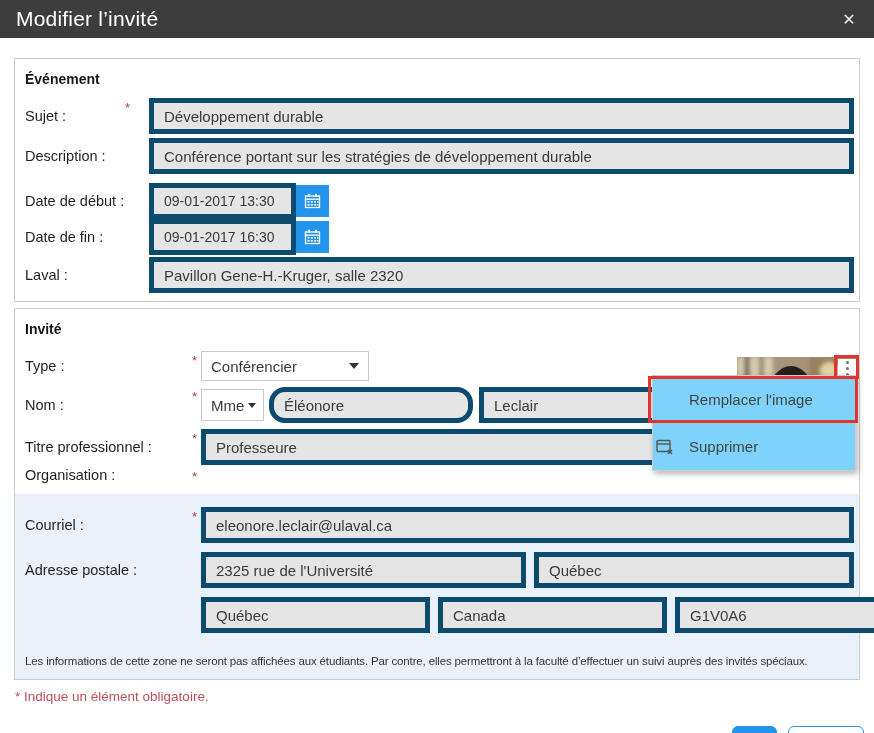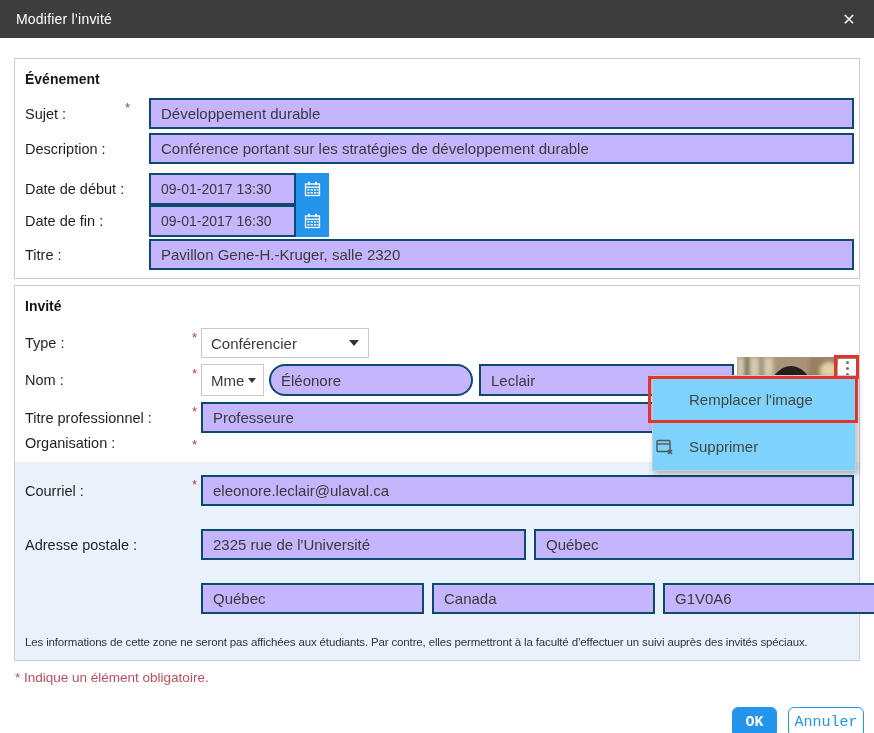--- a/index.html
+++ b/index.html
@@ -10,21 +10,21 @@
     color: #2b2b2b;
     overflow: hidden;
   }
   .modal { position: relative; width: 874px; height: 733px; background: #fff; }
 
   
   .modal-header {
     height: 38px; background: #3d3d3d; color: #fff;
     display: flex; align-items: center; padding: 0 16px;
   }
-  .modal-title { font-size: 14px; font-weight: 400; letter-spacing: .2px; }
+  .modal-title { font-size: 21px; font-weight: 400; letter-spacing: .2px; }
   .close-btn {
     position: absolute; right: 8px; top: 0; width: 34px; height: 38px;
     background: transparent; border: none; color: #ededed; font-size: 16px;
     cursor: pointer; display: flex; align-items: center; justify-content: center;
     font-family: "DejaVu Sans", sans-serif;
   }
 
   
   .box { border: 1px solid #ccc; margin: 0 14px; background: #fff; }
   .box-event { margin-top: 20px; padding: 10px 5px 8px 10px; }
@@ -37,28 +37,28 @@
   .box-event .lbl { width: 100px; }
   .box-guest .lbl { width: 152px; }
   .ast {
     flex: none; width: 24px; color: #ab3e52; font-size: 13px;
     align-self: flex-start; margin-top: 3px; line-height: 1;
   }
   .box-event .ast { text-align: left; }
   .box-guest .ast { text-align: right; padding-right: 4px; }
 
   input.txt {
-    height: 31px; border: 2px solid #0c4a6e; background: #c4b5fd;
+    height: 31px; border: 5px solid #0c4a6e; background: #e5e5e5;
     font-family: inherit; font-size: 15px; color: #3a3a3a;
     padding: 13px 10px; outline: none;
   }
   .grow { flex: 1 1 auto; min-width: 0; }
 
   .mb4 { margin-bottom: 4px; } .mb9 { margin-bottom: 9px; }
-  .mb6 { margin-bottom: 6px; } .mb5 { margin-bottom: 23px; }
+  .mb6 { margin-bottom: 6px; } .mb5 { margin-bottom: 9px; }
   .mb2 { margin-bottom: 2px; align-items: center; } .mt2 { margin-top: 2px; }
 
   
   input.date { width: 147px; height: 32px; font-size: 14px; }
   .cal-btn {
     width: 33px; height: 32px; border: none; background: #2395ec;
     display: flex; align-items: center; justify-content: center; cursor: pointer;
     flex: none; padding: 0;
   }
 
@@ -210,21 +210,21 @@
                 <rect x="6.8" y="11" width="2" height="1.6"></rect>
                 <rect x="10.1" y="11" width="2" height="1.6"></rect>
                 <rect x="13.1" y="11" width="1.4" height="1.6"></rect>
             </g>
           </svg>
         </span>
       </button>
     </div>
 
     <div class="row mt2">
-      <span class="lbl">Titre :</span>
+      <span class="lbl">Laval :</span>
       <span class="ast"></span>
       <input class="txt grow" type="text" value="Pavillon Gene-H.-Kruger, salle 2320" style="">
     </div>
   </section>
 
   <section class="box box-guest">
     <h2 style="margin-bottom:14px">Invité</h2>
 
     <div class="row mb6">
       <span class="lbl">Type :</span>

